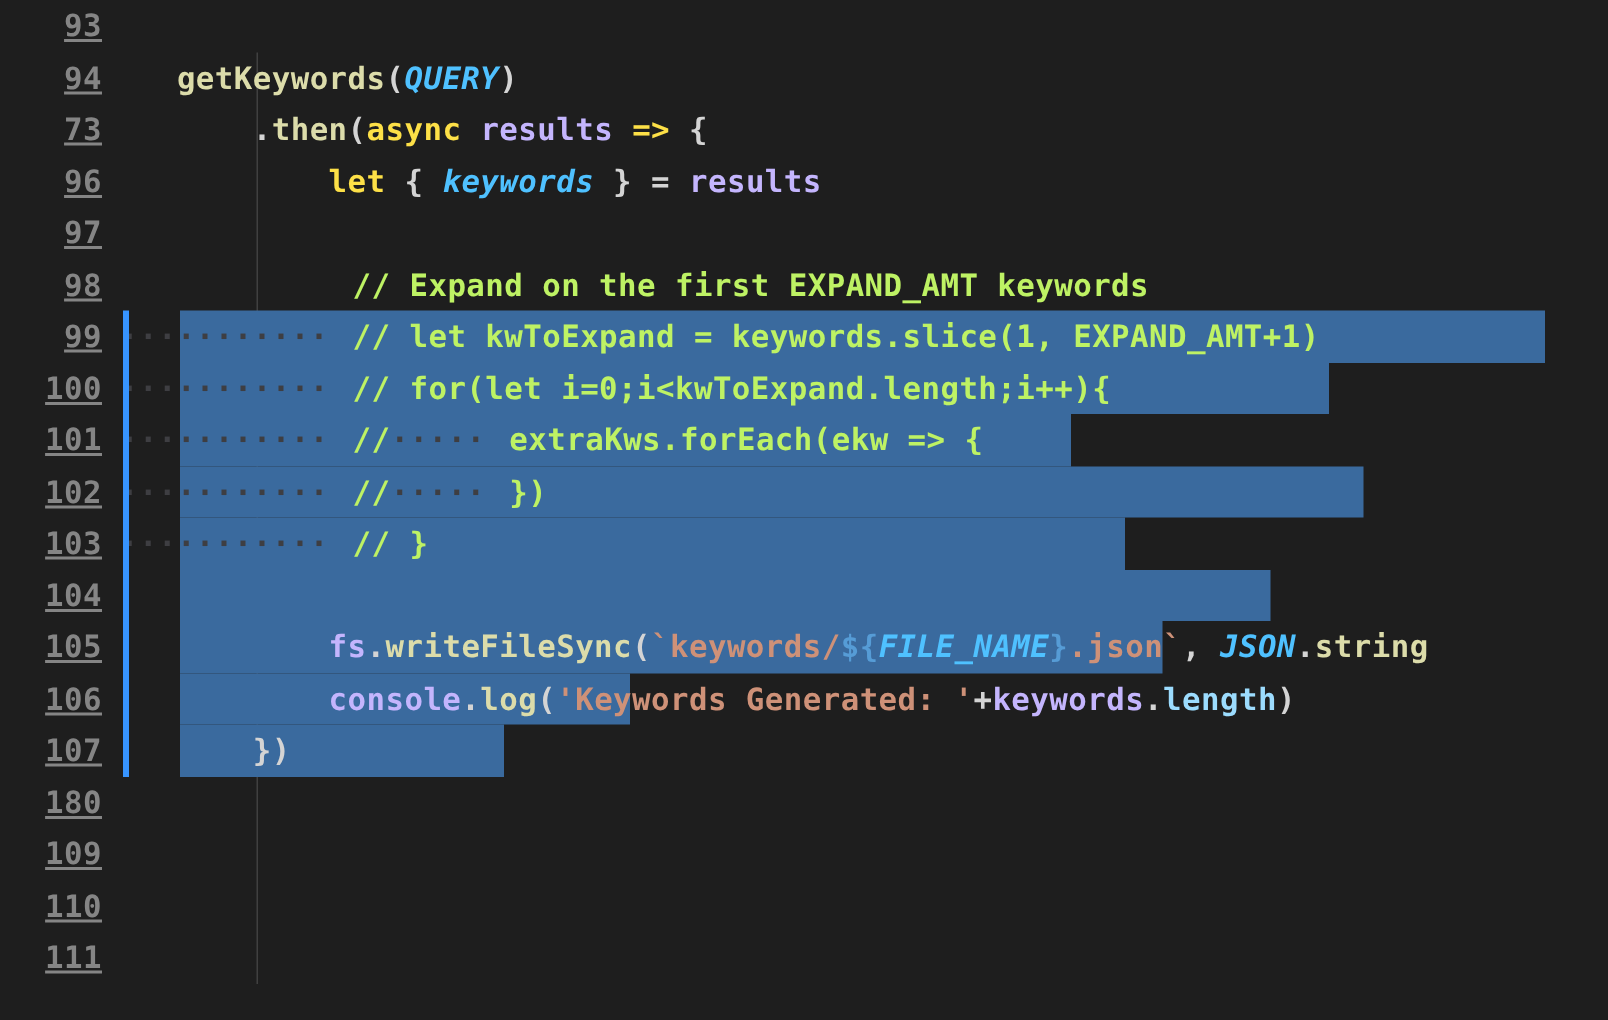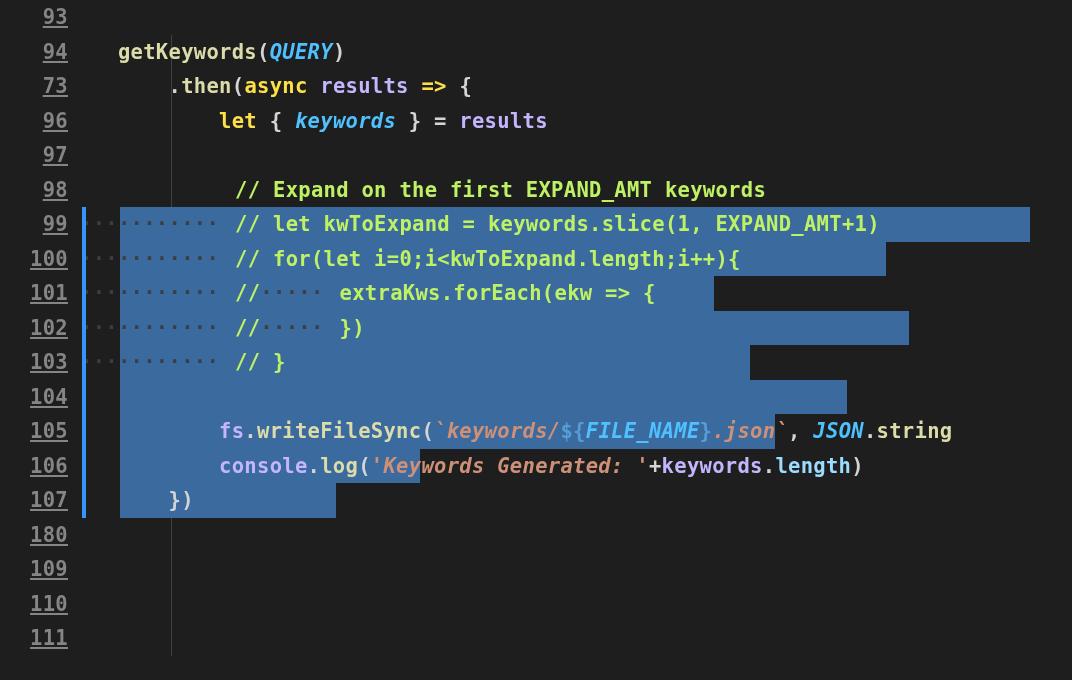--- a/index.html
+++ b/index.html
@@ -71,21 +71,21 @@
     height: 34.5px;
   }
 
   .fn   { color: #dcdcaa; }
   .kw   { color: #fde047; }
   .cons { color: #4fc1ff; font-style: italic; }
   .var  { color: #c4b5fd; }
   .pun  { color: #d4d4d4; }
   .op   { color: #d4d4d4; }
   .cmt  { color: #bef264; margin-left: 16px; }
-  .str  { color: #ce9178; font-style: italic; }
+  .str  { color: #ce9178; }
   .tmpl { color: #569cd6; }
   .prop { color: #9cdcfe; }
   .dot  { color: #d4d4d4; }
   .ws   { color: #3e3e42; }
 </style>
 </head>
 <body>
 
 <div class="editor">
 

